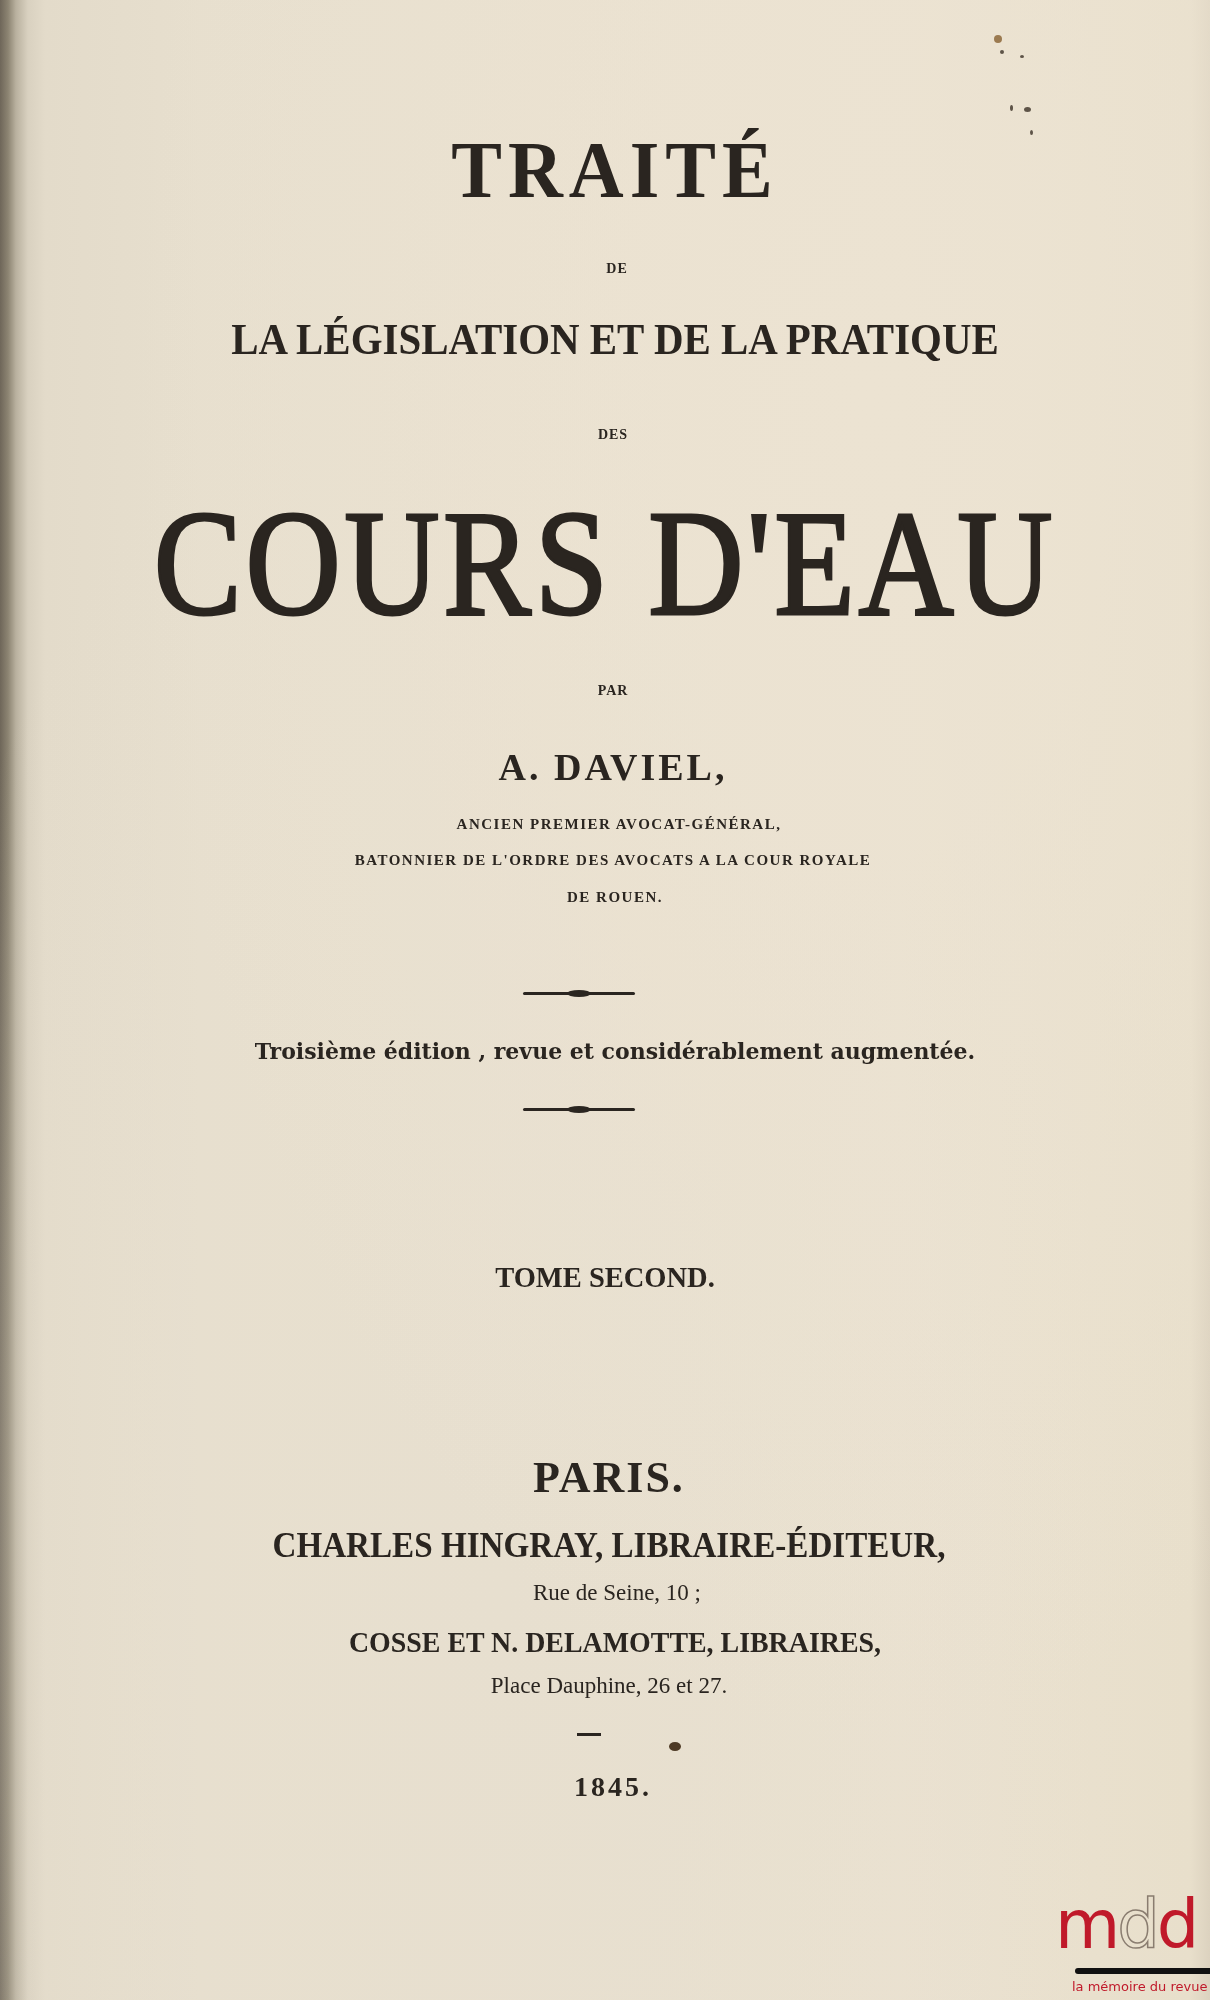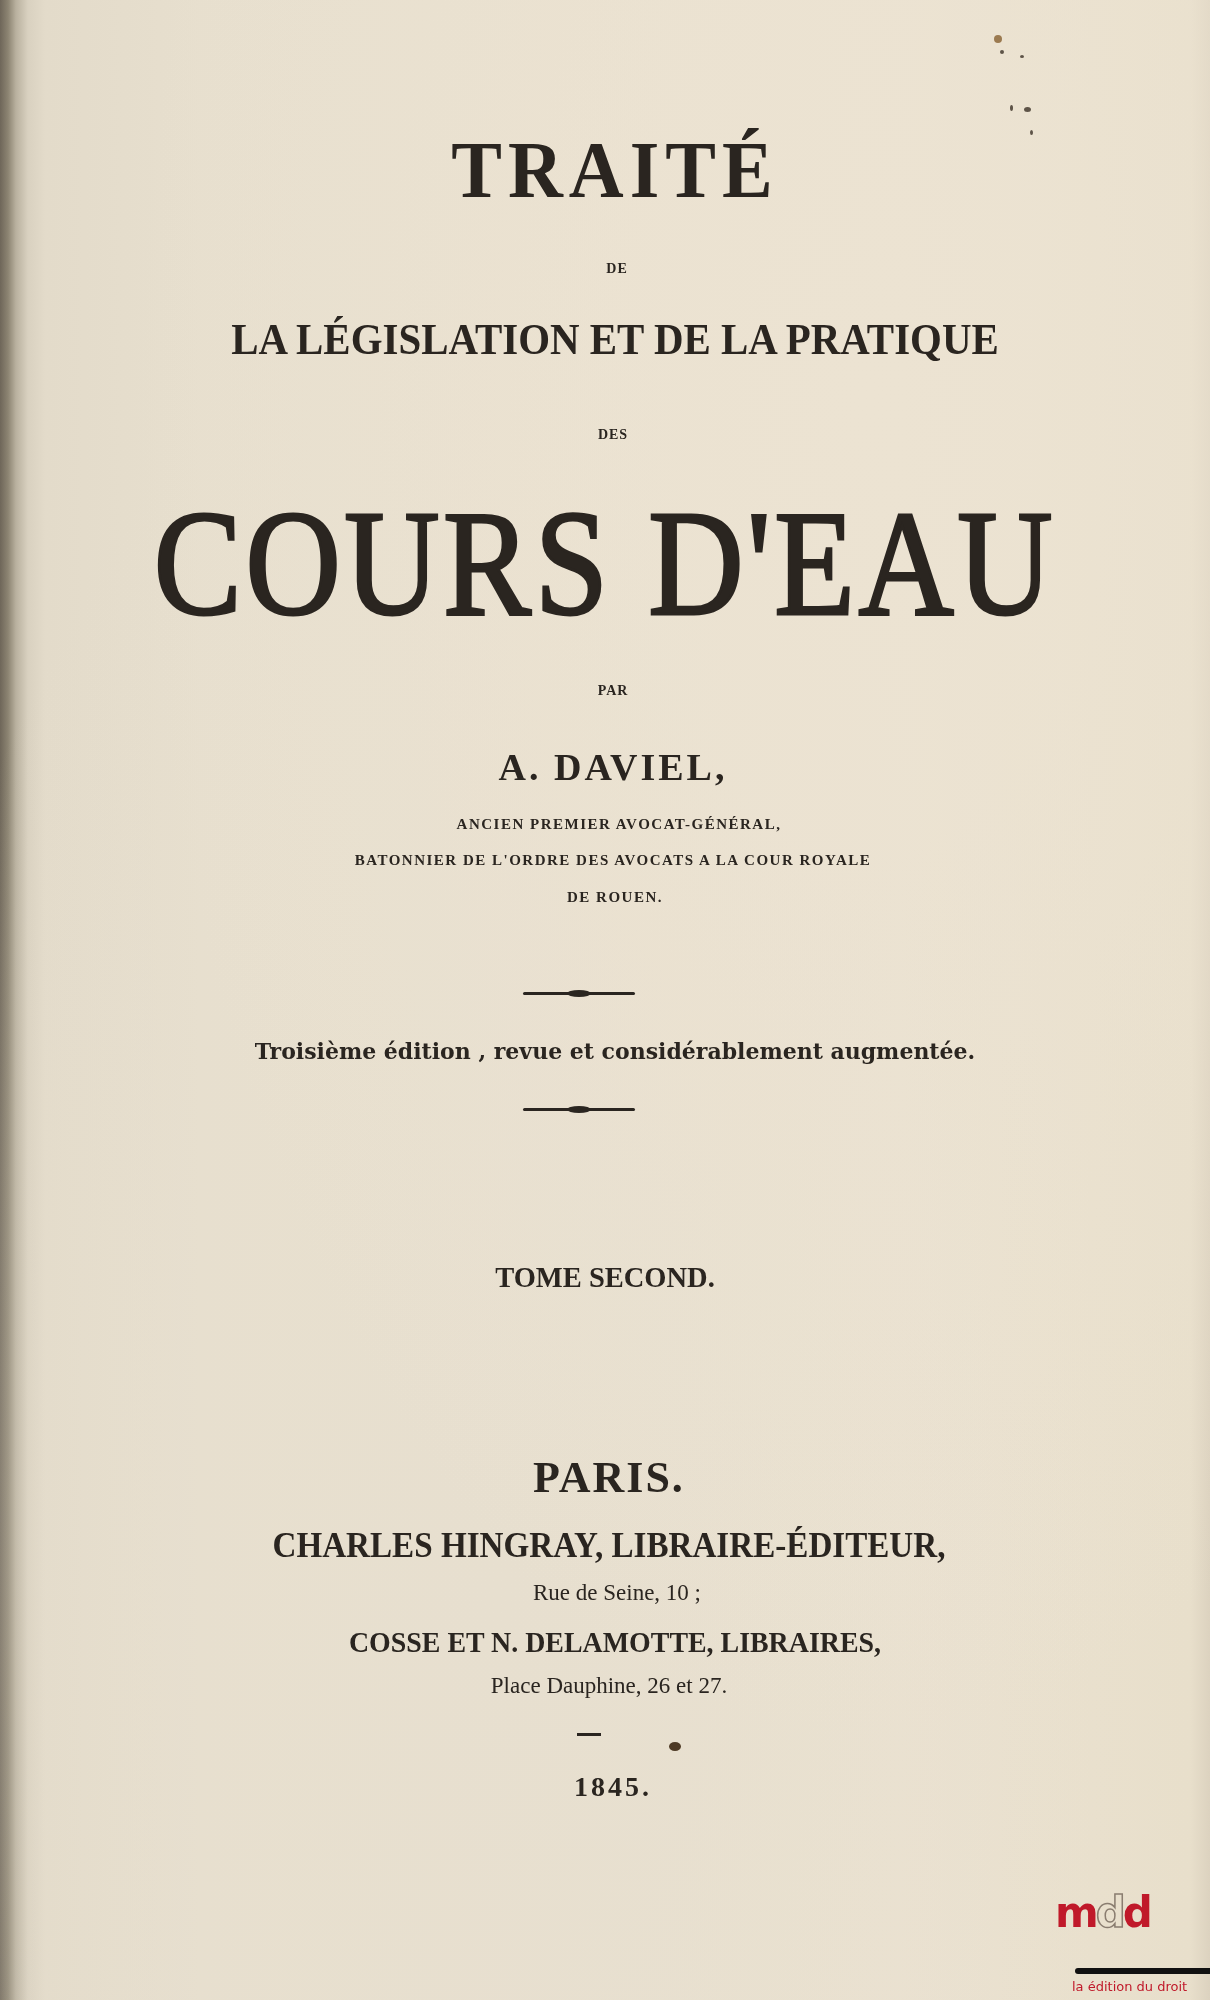--- a/index.html
+++ b/index.html
@@ -97,21 +97,21 @@
     top: 1773px; font-family: "Liberation Serif", serif; font-weight: bold;
     font-size: 28px; letter-spacing: 3px; left: 8px;
   }
   .specks { position: absolute; left: 980px; top: 25px; width: 60px; height: 120px; }
   .speck { position: absolute; background: #5e5448; border-radius: 50%; }
   .logo {
     position: absolute; left: 1050px; top: 1892px; width: 160px; height: 108px;
   }
   .logo-mark {
     position: absolute; left: 5px; top: 0; font-family: "DejaVu Sans", sans-serif;
-    font-size: 42px; font-weight: bold; color: #c0192a; letter-spacing: -3px; line-height: 1;
+    font-size: 67px; font-weight: normal; color: #c0192a; letter-spacing: -3px; line-height: 1;
   }
   .logo-mark .mid {
     color: transparent; -webkit-text-stroke: 1.5px #8a7d70;
   }
   .logo-bar {
     position: absolute; left: 25px; top: 76px; width: 148px; height: 6px; background: #111; border-radius: 3px;
   }
   .logo-text {
     position: absolute; left: 22px; top: 87px; font-family: "DejaVu Sans", sans-serif;
     font-size: 13px; color: #c0192a; white-space: nowrap;
@@ -153,15 +153,15 @@
   <div class="line address1">Rue de Seine, 10 ;</div>
   <div class="line publisher2">COSSE ET N. DELAMOTTE, LIBRAIRES,</div>
   <div class="line address2">Place Dauphine, 26 et 27.</div>
   <div class="dash"></div>
   <div class="spot"></div>
   <div class="line year">1845.</div>
 
   <div class="logo">
     <div class="logo-mark"><span>m</span><span class="mid">d</span><span>d</span></div>
     <div class="logo-bar"></div>
-    <div class="logo-text">la édition du droit</div>
+    <div class="logo-text">la mémoire du revue</div>
   </div>
 </div>
 
 </body></html>

